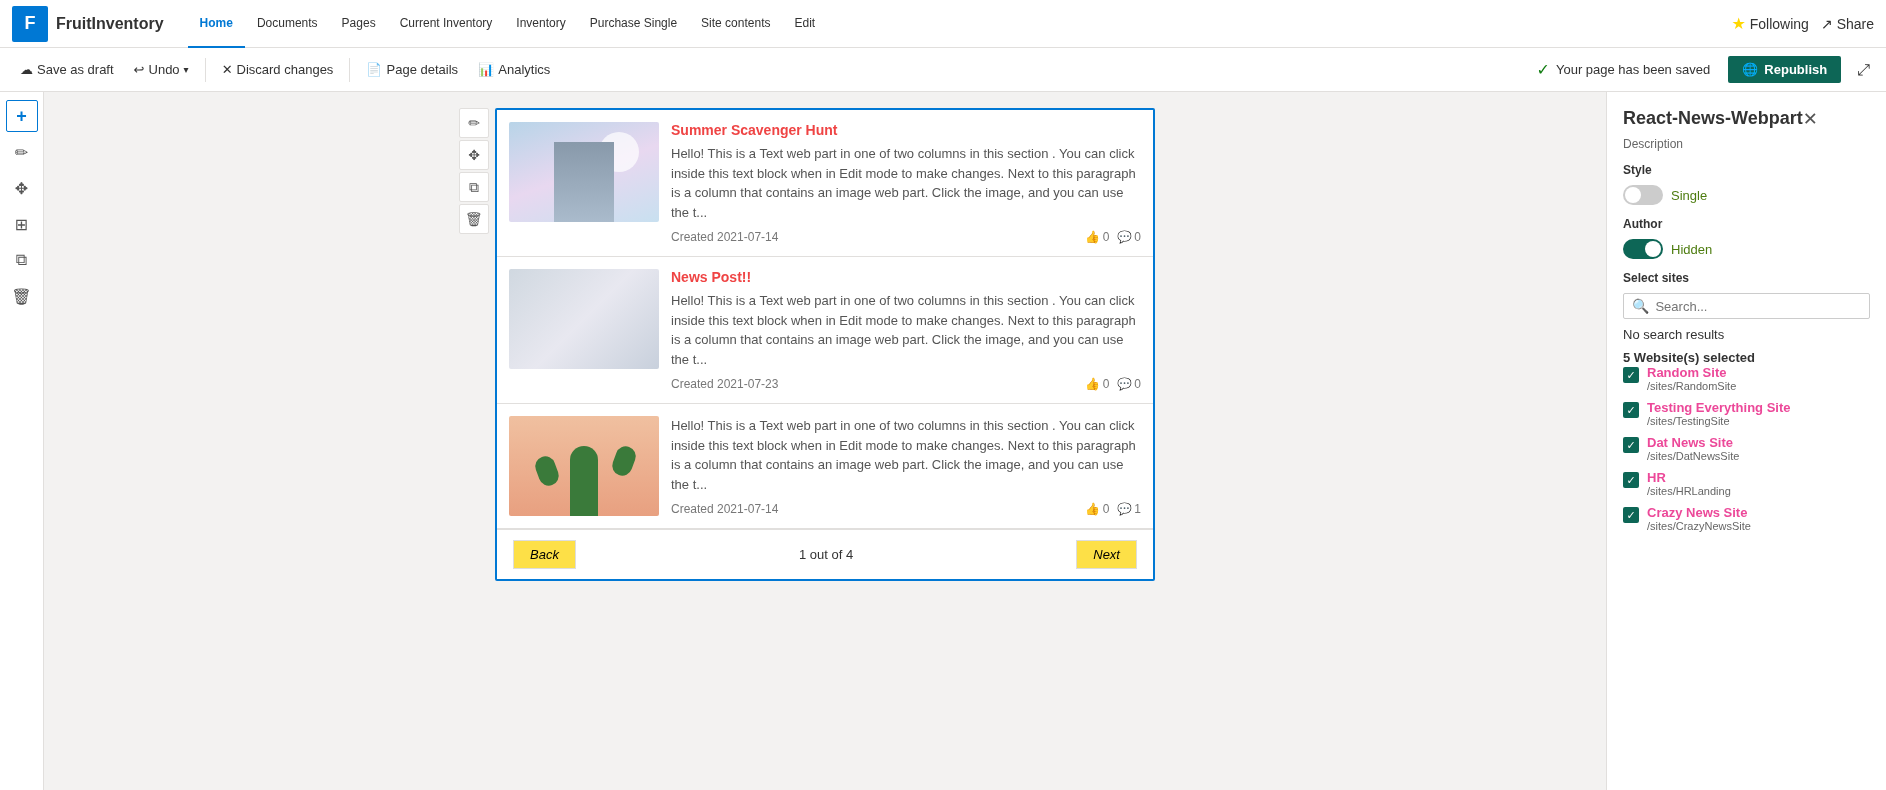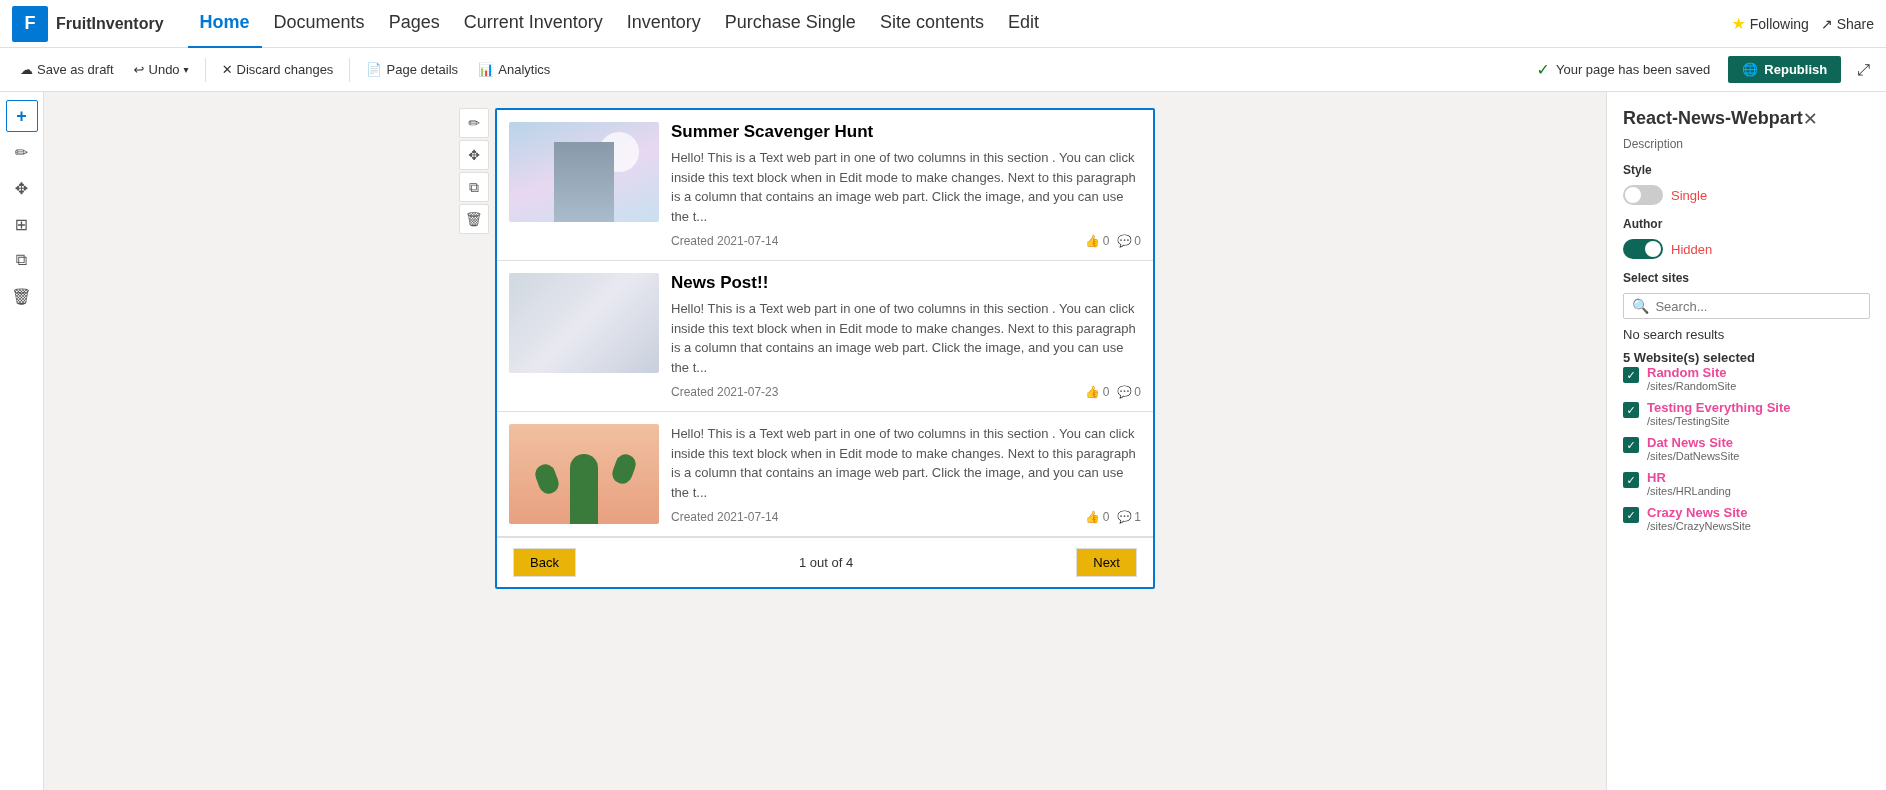--- a/index.html
+++ b/index.html
@@ -34,21 +34,21 @@
     .nav-links {
       display: flex;
       align-items: center;
       gap: 0;
       flex: 1;
     }
     .nav-link {
       padding: 0 12px;
       height: 48px;
       display: flex; align-items: center;
-      font-size: 18px;
+      font-size: 12px;
       color: #333;
       cursor: pointer;
       text-decoration: none;
       white-space: nowrap;
       border-bottom: 2px solid transparent;
     }
     .nav-link.active {
       border-bottom: 2px solid #0078d4;
       color: #0078d4;
       font-weight: 600;
@@ -231,23 +231,23 @@
       width: 20px; height: 30px;
       background: #3a7a3a;
       border-radius: 10px;
       position: absolute;
     }
     .cactus-arm.left { bottom: 30px; left: 28px; transform: rotate(-20deg); }
     .cactus-arm.right { bottom: 40px; right: 25px; transform: rotate(20deg); }
 
     .news-content { flex: 1; min-width: 0; }
     .news-title {
-      font-size: 17px;
+      font-size: 14px;
       font-weight: 600;
-      color: #000000;
+      color: #ef4444;
       margin-bottom: 6px;
       cursor: pointer;
     }
     .news-body {
       font-size: 13px;
       color: #555;
       line-height: 1.5;
       margin-bottom: 8px;
       display: -webkit-box;
       -webkit-line-clamp: 4;
@@ -269,24 +269,25 @@
     .pagination {
       display: flex;
       align-items: center;
       justify-content: space-between;
       padding: 10px 16px;
       border-top: 1px solid #e1dfdd;
     }
     .page-btn {
       padding: 6px 16px;
       border: 1px solid #ddd;
-      background: #eab308;
+      background: #fde047;
       cursor: pointer;
       font-size: 13px;
       border-radius: 0;
+      font-style: italic;
     }
     .page-info { font-size: 13px; color: #333; text-align: right; }
 
     
     .right-panel {
       width: 280px;
       background: #fff;
       border-left: 1px solid #e1dfdd;
       overflow-y: auto;
       padding: 16px;
@@ -344,21 +345,21 @@
     .toggle-knob {
       width: 16px; height: 16px;
       background: #fff;
       border-radius: 50%;
       position: absolute;
       top: 2px;
       transition: left 0.2s;
     }
     .toggle.off .toggle-knob { left: 2px; }
     .toggle.on .toggle-knob { left: 22px; }
-    .toggle-label { font-size: 13px; color: #ef4444; }
+    .toggle-label { font-size: 13px; color: #4d7c0f; }
 
     
     .search-box {
       display: flex;
       align-items: center;
       border: 1px solid #ccc;
       border-radius: 2px;
       padding: 4px 8px;
       gap: 6px;
       margin-bottom: 8px;

